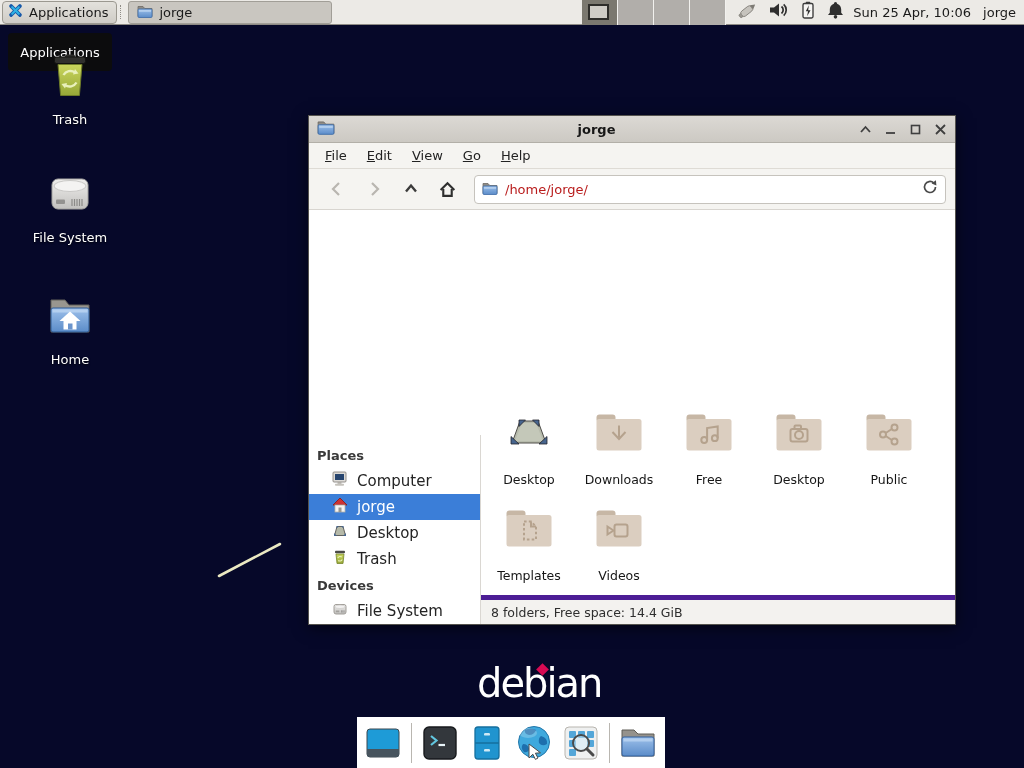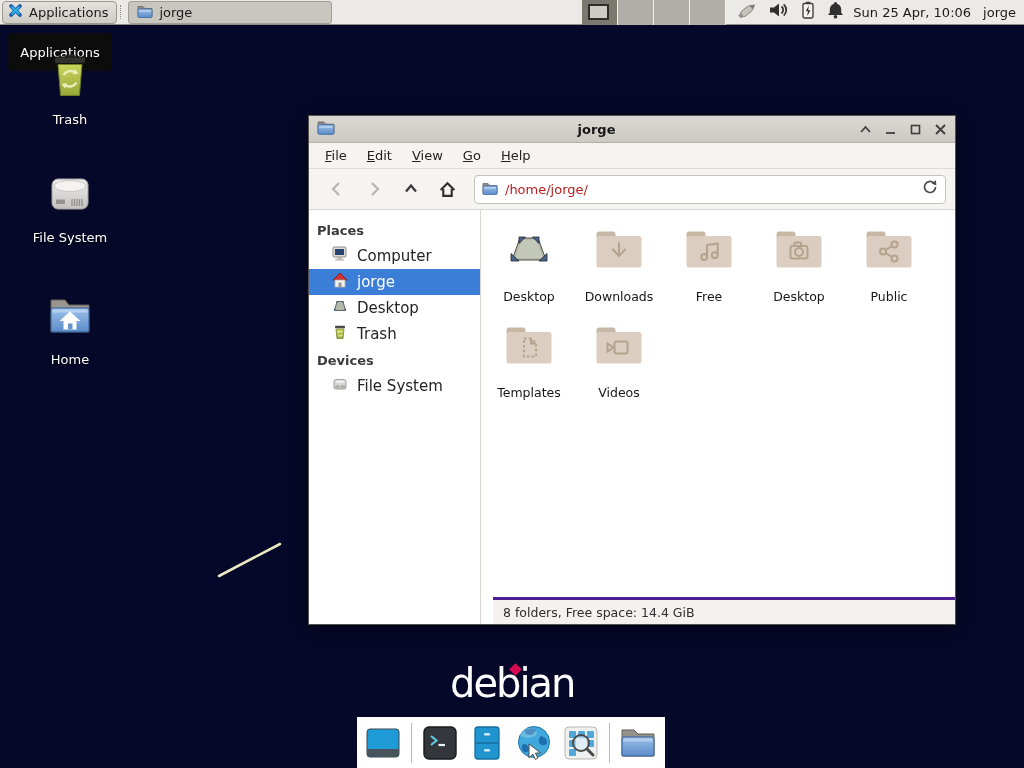--- a/index.html
+++ b/index.html
@@ -39,33 +39,33 @@
   .win-btn{display:flex;align-items:center;justify-content:center;width:14px;height:14px;}
   .menubar{height:25px;flex:none;background:#f5f4f1;display:flex;align-items:center;padding-left:6px;
            border-bottom:1px solid #dedbd5;}
   .menu-item{padding:0 10px;font-size:13px;color:#222;}
   .toolbar{height:40px;flex:none;background:#f5f4f1;display:flex;align-items:center;padding:0 9px;
            border-bottom:1px solid #d8d5d0;}
   .tool-btn{width:37px;height:30px;display:flex;align-items:center;justify-content:center;}
   .pathbar{flex:1;height:29px;box-sizing:border-box;background:#fff;border:1px solid #c6c3bd;border-radius:4px;
            display:flex;align-items:center;gap:7px;padding:0 7px;margin-left:8px;}
   .path-text{flex:1;font-size:13px;color:#b91c1c;}
-  .win-body{flex:1;display:flex;min-height:0;}
+  .win-body{flex:1;display:flex;min-height:0;align-items:flex-end;}
   .sidebar{width:172px;flex:none;border-right:1px solid #dad7d2;padding-top:7px;box-sizing:border-box;background:#fff;}
   .side-header{font-weight:bold;font-size:13px;color:#3a3a3a;padding:6px 8px 5px 8px;}
   .side-row{display:flex;align-items:center;gap:9px;height:26px;padding-left:23px;font-size:15px;color:#242424;}
   .side-row.selected{background:#3b7ed8;color:#fff;}
   .main-pane{flex:1;display:flex;flex-direction:column;min-width:0;}
   .files{flex:1;padding:10px 0 0 3px;display:grid;grid-template-columns:repeat(5,90px);grid-auto-rows:96px;
          align-content:start;}
   .file-item{display:flex;flex-direction:column;align-items:center;padding-top:7px;gap:15px;font-size:12.5px;color:#161616;}
-  .statusbar{height:24px;flex:none;background:#f3f2ef;border-top:3px solid #4c1d95;display:flex;align-items:center;
-             padding-left:10px;font-size:12.5px;color:#2e2e2e;margin-left:12px;}
+  .statusbar{height:24px;flex:none;background:#f3f2ef;border-top:5px solid #4c1d95;display:flex;align-items:center;
+             padding-left:10px;font-size:12.5px;color:#2e2e2e;}
   
-  .logo{position:absolute;left:450px;top:660px;font-size:40px;font-weight:500;letter-spacing:-2px;color:#fff;}
+  .logo{position:absolute;left:477px;top:660px;font-size:40px;font-weight:500;letter-spacing:-2px;color:#fff;}
   .logo-dot{position:absolute;left:61px;top:5px;width:9px;height:9px;background:#d70a53;transform:rotate(45deg);}
   .dock{position:absolute;left:357px;top:717px;width:308px;height:51px;background:#fff;display:flex;
         align-items:center;gap:9px;padding:0 7px;box-sizing:border-box;}
   .dock-sep{width:1px;height:40px;background:#b9b6b0;flex:none;}
   .dock-item{width:38px;height:38px;display:flex;align-items:center;justify-content:center;flex:none;}
   .cursor-line{position:absolute;left:215px;top:540px;}
 </style>
 </head>
 <body>
 

